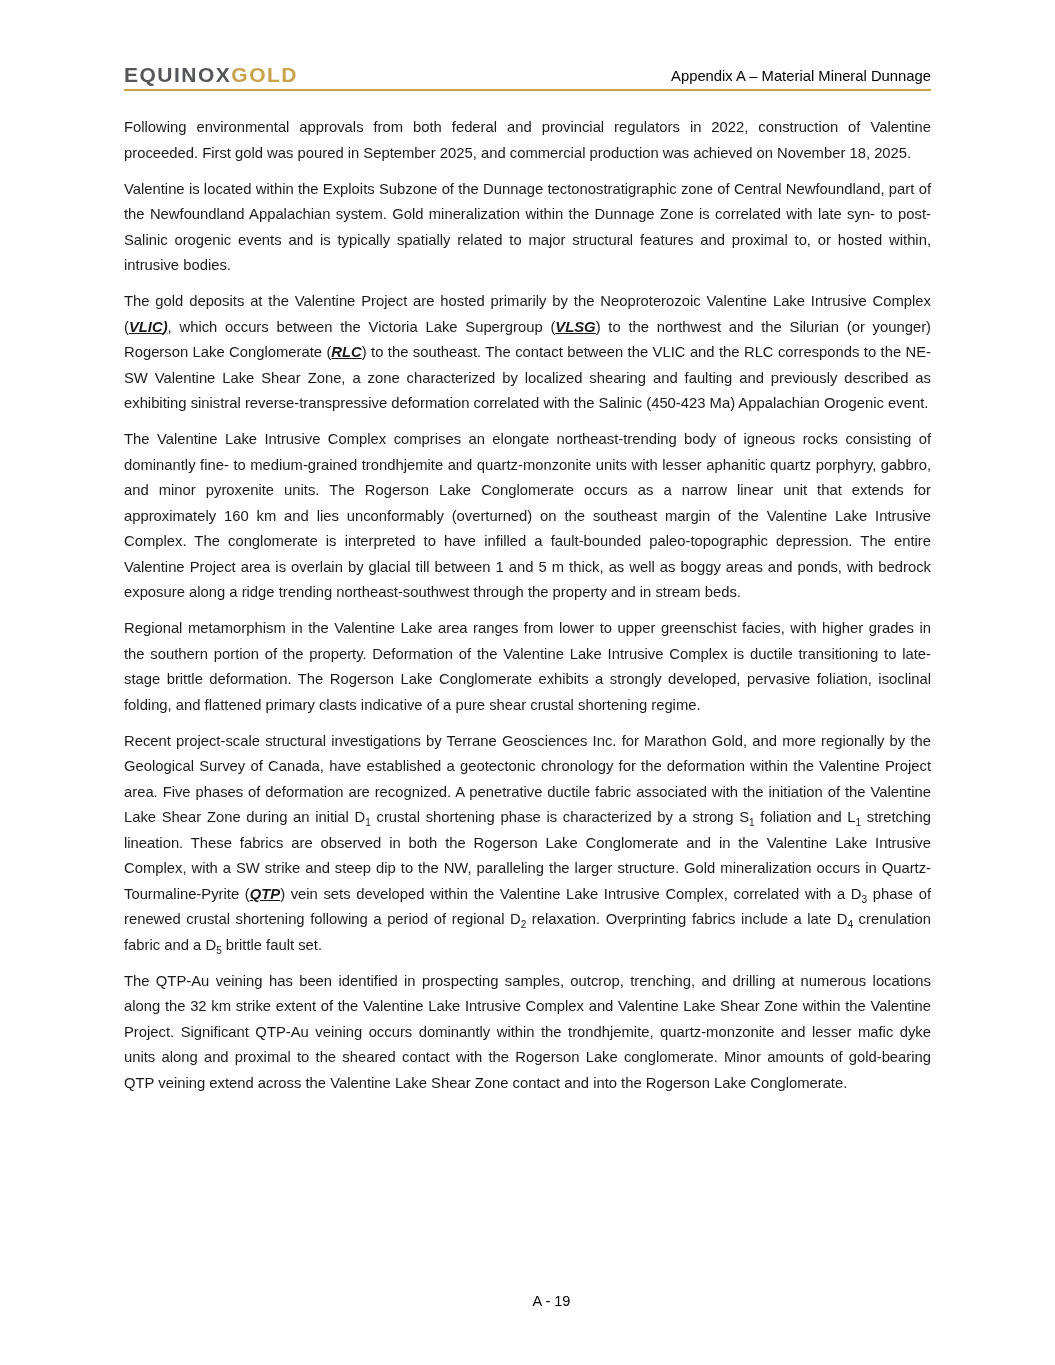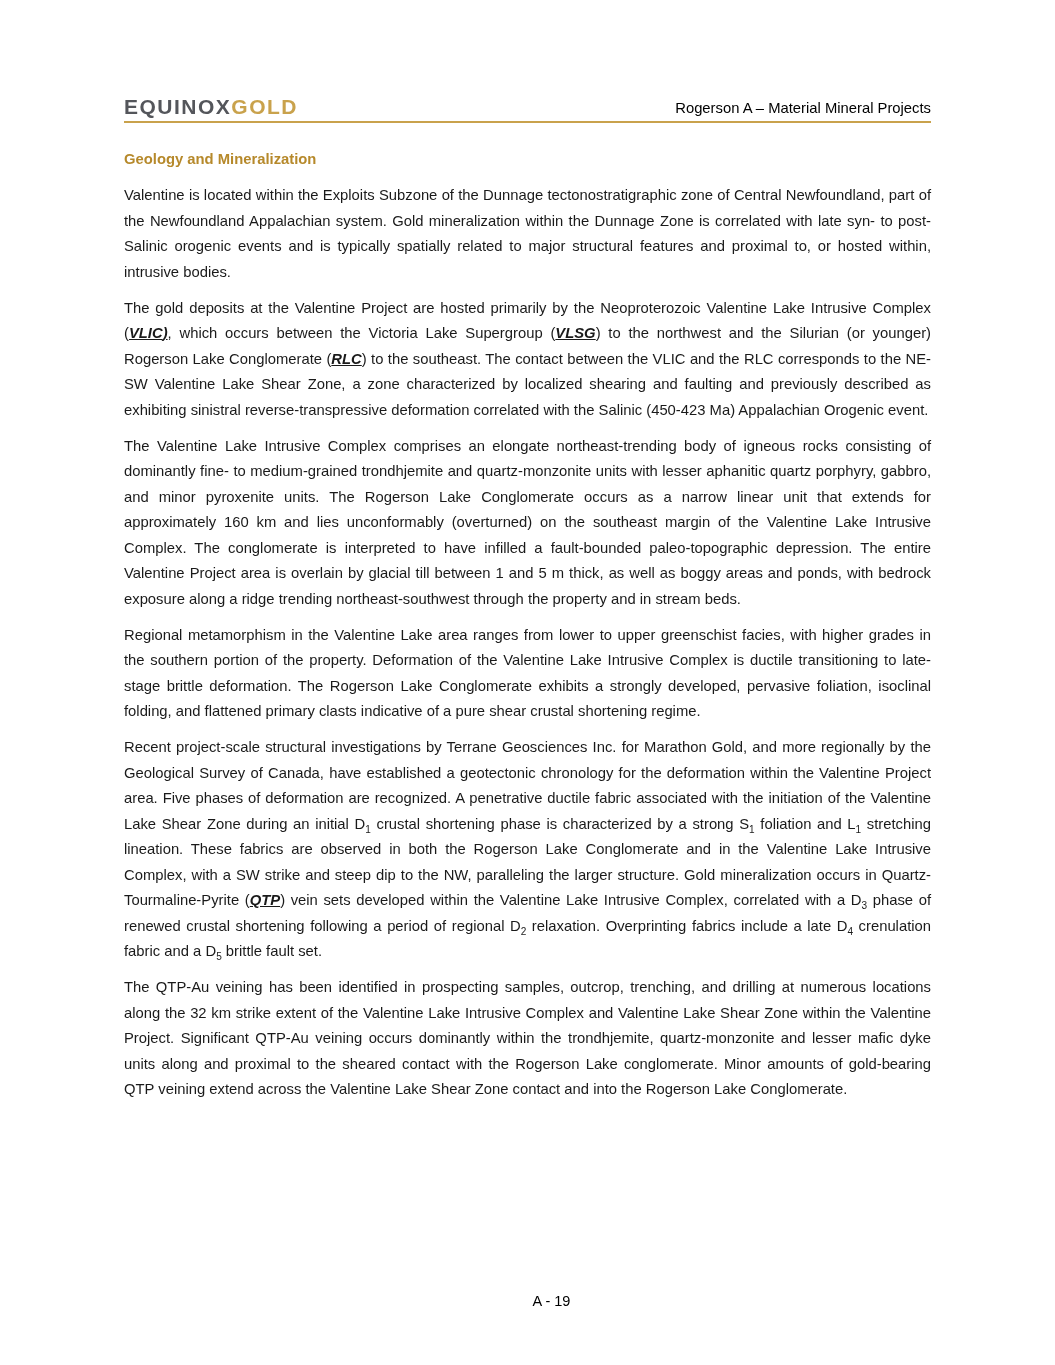--- a/index.html
+++ b/index.html
@@ -18,21 +18,21 @@
     margin: 0 auto;
     background: #ffffff;
     box-sizing: border-box;
     padding: 0 124px;
     overflow: hidden;
   }
   .header {
     display: flex;
     justify-content: space-between;
     align-items: flex-end;
-    padding-top: 96px;
+    padding-top: 64px;
     padding-bottom: 4px;
   }
   .logo {
     font-weight: bold;
     font-size: 21px;
     letter-spacing: 1.5px;
     line-height: 1;
     white-space: nowrap;
   }
   .logo-equinox { color: var(--logo-gray, #54565B); }
@@ -84,28 +84,28 @@
     padding-left: 48px;
   }
 </style>
 </head>
 <body>
 
 <div class="page">
 
   <header class="header">
     <div class="logo"><span class="logo-equinox">EQUINOX</span><span class="logo-gold">GOLD</span></div>
-    <div class="appendix-title">Rogerson A – Material Mineral Projects</div>
+    <div class="appendix-title">Appendix A – Material Mineral Dunnage</div>
   </header>
 
   <div class="divider"></div>
 
   <main>
+    <p><span>Following environmental approvals from both federal and provincial regulators in 2022, construction of Valentine proceeded. First gold was poured in September 2025, and commercial production was achieved on November 18, 2025.</span></p>
 
-    <h2>Geology and Mineralization</h2>
 
     <p><span>Valentine is located within the Exploits Subzone of the Dunnage tectonostratigraphic zone of Central Newfoundland, part of the Newfoundland Appalachian system. Gold mineralization within the Dunnage Zone is correlated with late syn- to post-Salinic orogenic events and is typically spatially related to major structural features and proximal to, or hosted within, intrusive bodies.</span></p>
     <p><span>The gold deposits at the Valentine Project are hosted primarily by the Neoproterozoic Valentine Lake Intrusive Complex (</span><span class="bi">VLIC</span><span class="bi">)</span><span>, which occurs between the Victoria Lake Supergroup (</span><span class="bi">VLSG</span><span>) to the northwest and the Silurian (or younger) Rogerson Lake Conglomerate (</span><span class="bi">RLC</span><span>) to the southeast. The contact between the VLIC and the RLC corresponds to the NE-SW Valentine Lake Shear Zone, a zone characterized by localized shearing and faulting and previously described as exhibiting sinistral reverse-transpressive deformation correlated with the Salinic (450-423 Ma) Appalachian Orogenic event.</span></p>
     <p><span>The Valentine Lake Intrusive Complex comprises an elongate northeast-trending body of igneous rocks consisting of dominantly fine- to medium-grained trondhjemite and quartz-monzonite units with lesser aphanitic quartz porphyry, gabbro, and minor pyroxenite units. The Rogerson Lake Conglomerate occurs as a narrow linear unit that extends for approximately 160 km and lies unconformably (overturned) on the southeast margin of the Valentine Lake Intrusive Complex. The conglomerate is interpreted to have infilled a fault-bounded paleo-topographic depression. The entire Valentine Project area is overlain by glacial till between 1 and 5 m thick, as well as boggy areas and ponds, with bedrock exposure along a ridge trending northeast-southwest through the property and in stream beds.</span></p>
     <p><span>Regional metamorphism in the Valentine Lake area ranges from lower to upper greenschist facies, with higher grades in the southern portion of the property. Deformation of the Valentine Lake Intrusive Complex is ductile transitioning to late-stage brittle deformation. The Rogerson Lake Conglomerate exhibits a strongly developed, pervasive foliation, isoclinal folding, and flattened primary clasts indicative of a pure shear crustal shortening regime.</span></p>
     <p><span>Recent project-scale structural investigations by Terrane Geosciences Inc. for Marathon Gold, and more regionally by the Geological Survey of Canada, have established a geotectonic chronology for the deformation within the Valentine Project area. Five phases of deformation are recognized. A penetrative ductile fabric associated with the initiation of the Valentine Lake Shear Zone during an initial D</span><sub>1</sub><span> crustal shortening phase is characterized by a strong S</span><sub>1</sub><span> foliation and L</span><sub>1</sub><span> stretching lineation. These fabrics are observed in both the Rogerson Lake Conglomerate and in the Valentine Lake Intrusive Complex, with a SW strike and steep dip to the NW, paralleling the larger structure. Gold mineralization occurs in Quartz-Tourmaline-Pyrite (</span><span class="bi">QTP</span><span>) vein sets developed within the Valentine Lake Intrusive Complex, correlated with a D</span><sub>3</sub><span> phase of renewed crustal shortening following a period of regional D</span><sub>2</sub><span> relaxation. Overprinting fabrics include a late D</span><sub>4</sub><span> crenulation fabric and a D</span><sub>5</sub><span> brittle fault set.</span></p>
     <p><span>The QTP-Au veining has been identified in prospecting samples, outcrop, trenching, and drilling at numerous locations along the 32 km strike extent of the Valentine Lake Intrusive Complex and Valentine Lake Shear Zone within the Valentine Project. Significant QTP-Au veining occurs dominantly within the trondhjemite, quartz-monzonite and lesser mafic dyke units along and proximal to the sheared contact with the Rogerson Lake conglomerate. Minor amounts of gold-bearing QTP veining extend across the Valentine Lake Shear Zone contact and into the Rogerson Lake Conglomerate.</span></p>
   </main>
 
   <footer class="footer">

